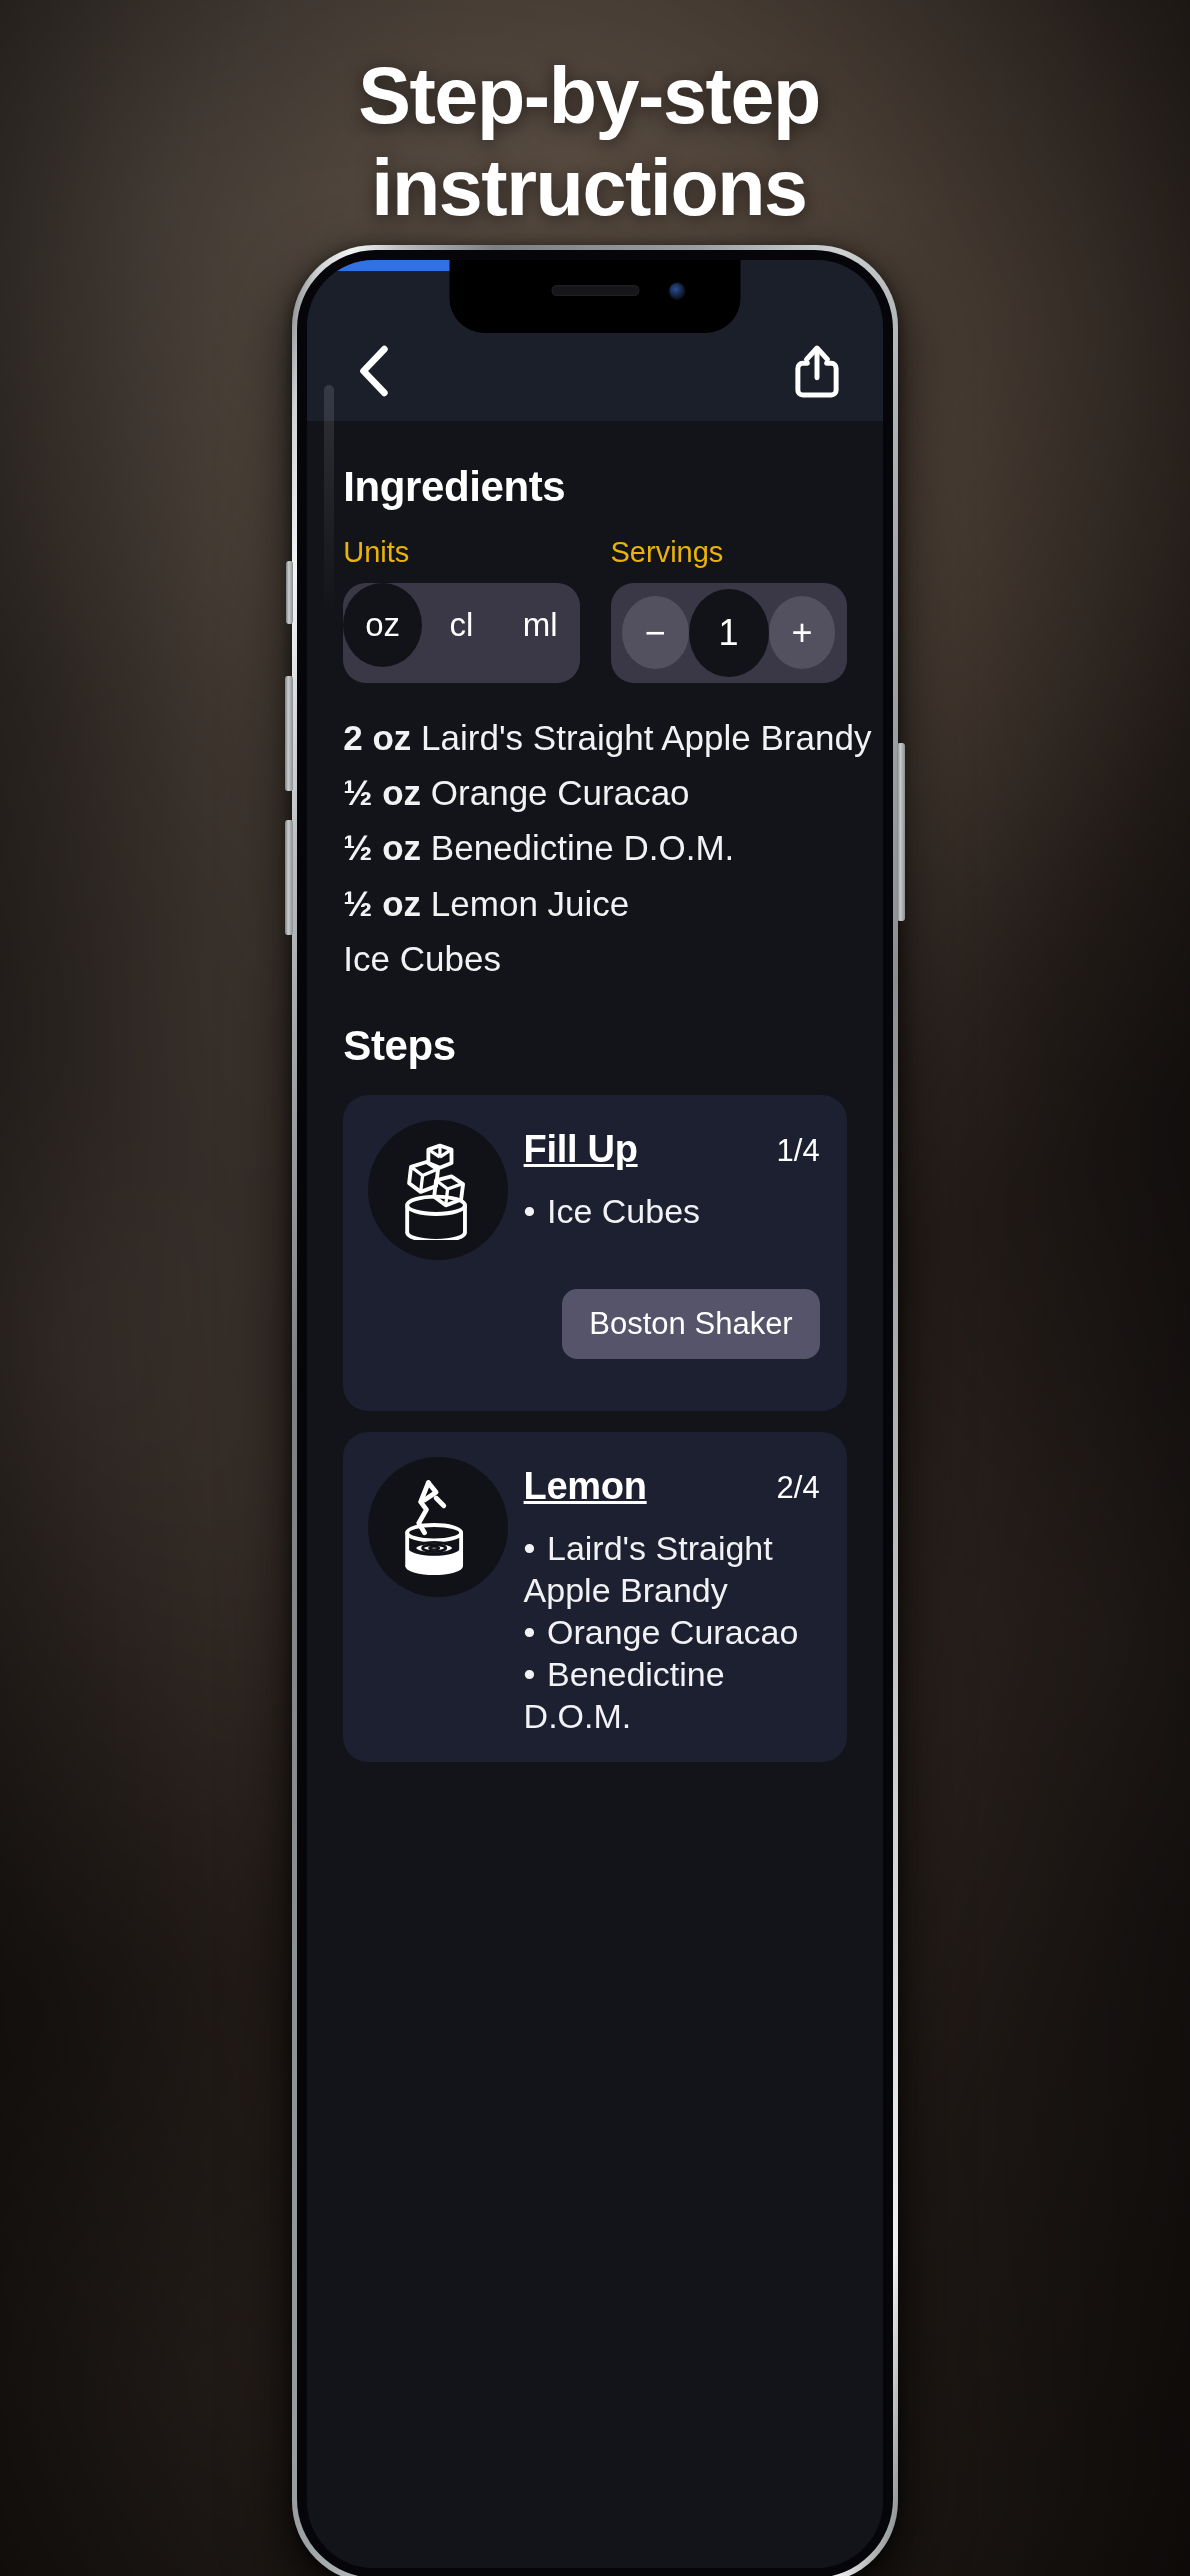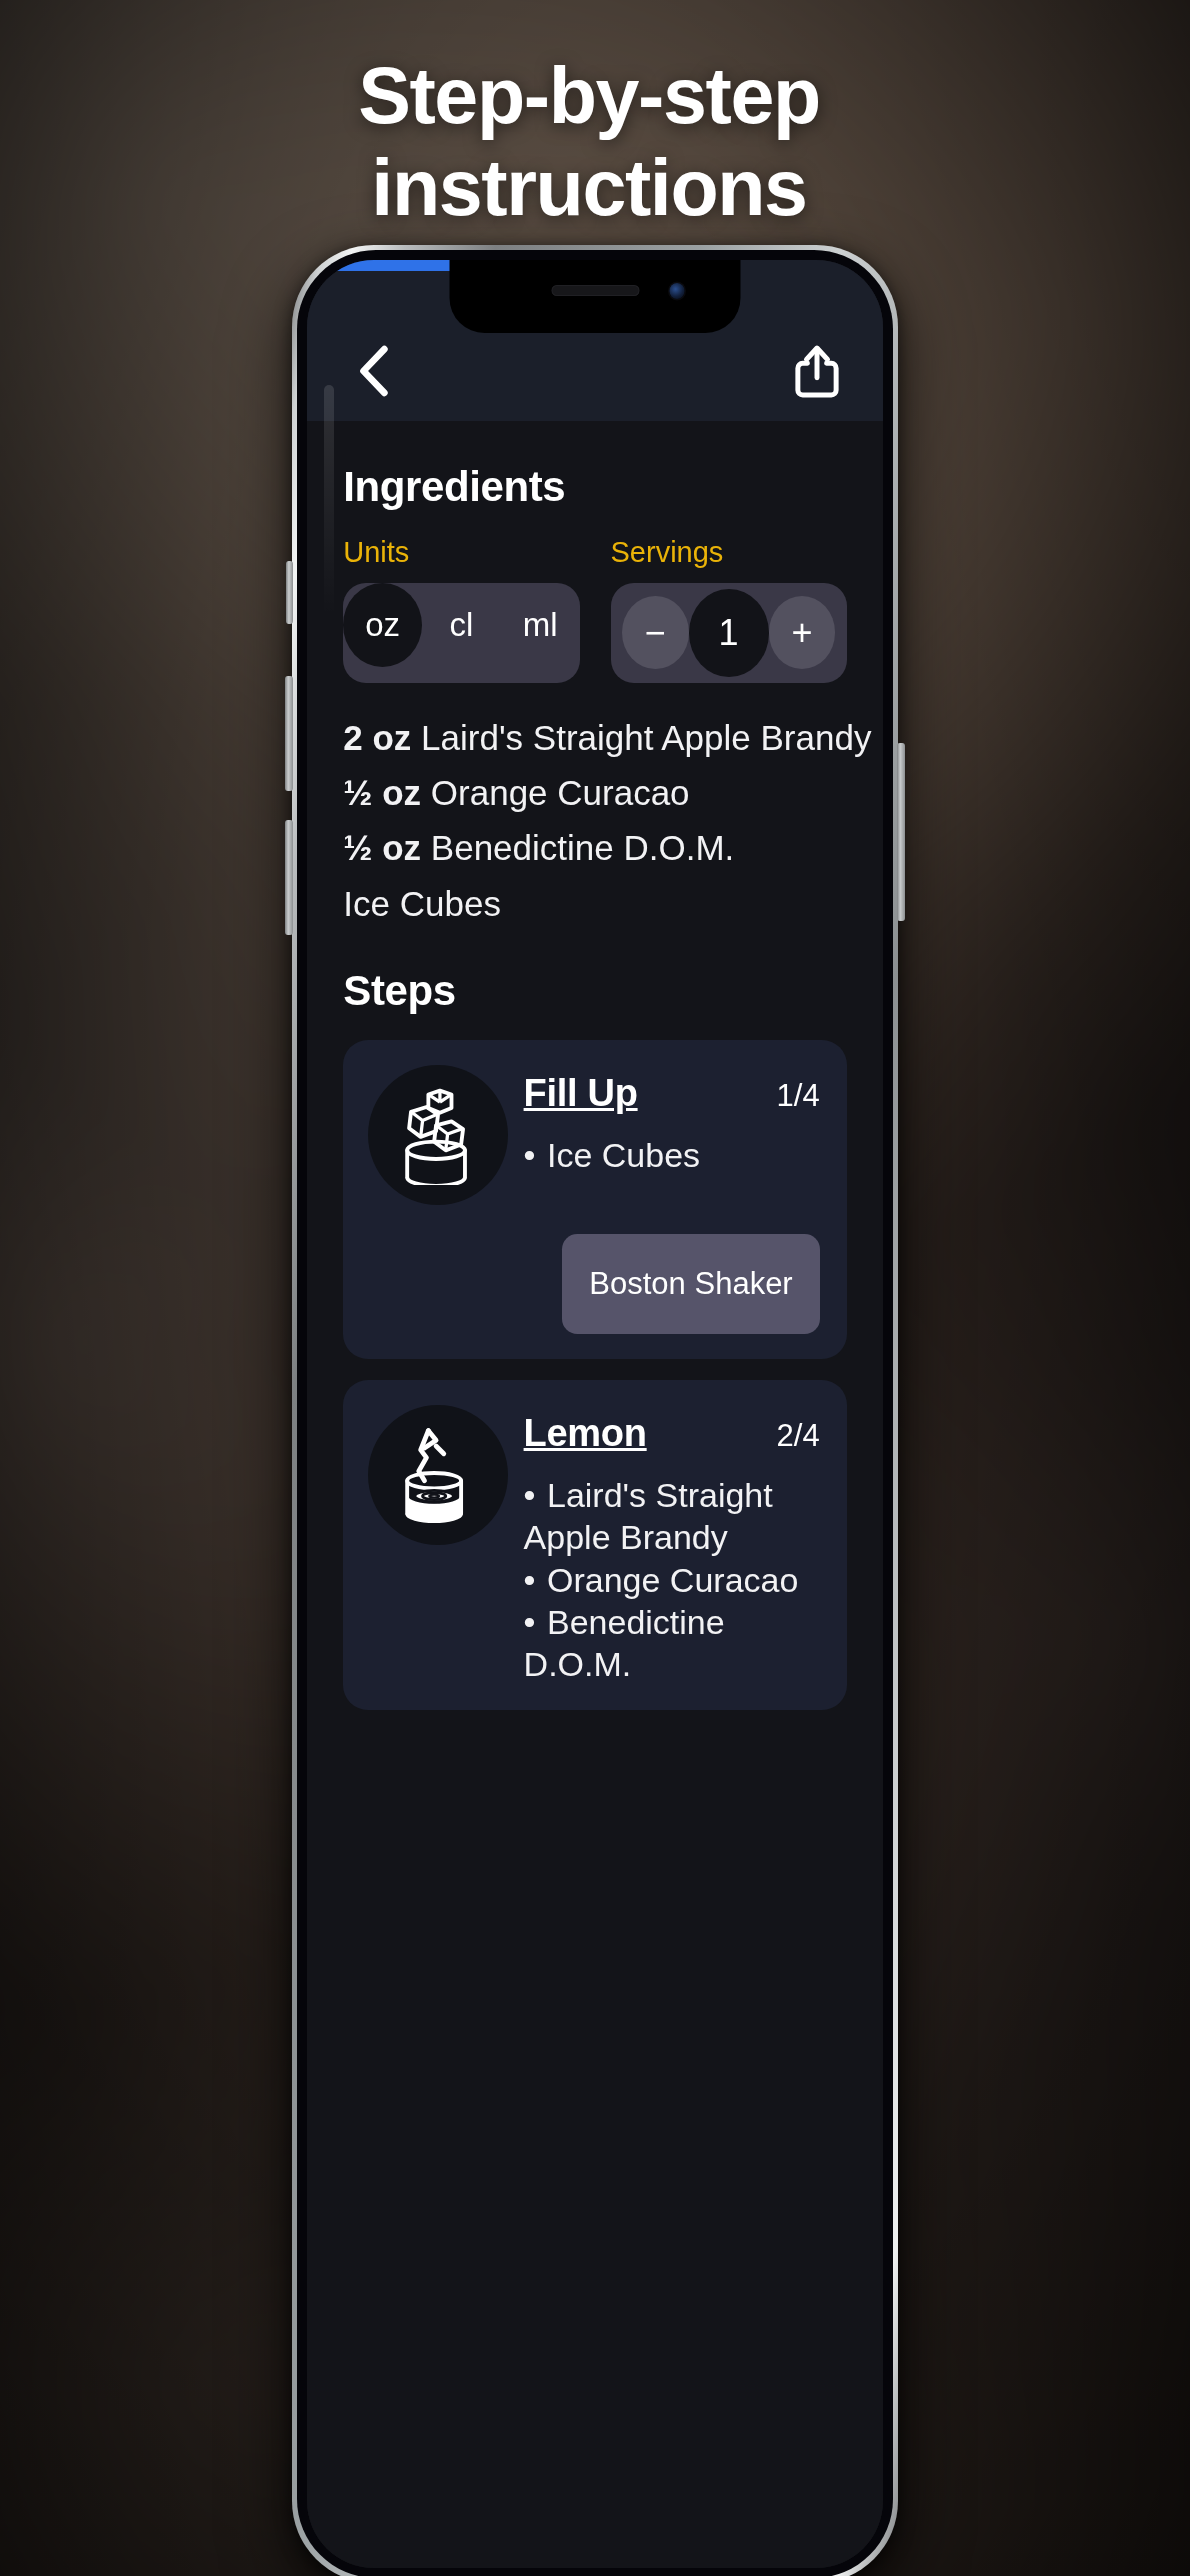--- a/index.html
+++ b/index.html
@@ -169,21 +169,21 @@
   .step-body { flex:1 1 auto; min-width:0; padding-top:7.7px; }
   .step-head { display:flex; align-items:flex-start; justify-content:space-between; }
   .step-name { color:#fff; font-size:38px; font-weight:bold; letter-spacing:-0.3px;text-decoration:underline; }
   .step-count { color:#fff; font-size:31px; padding-top:5.8px; padding-left:13.4px; }
   .step-items { margin-top:19px; }
   .step-li { color:#f2f2f4; font-size:34px; line-height:1.24; }
   .step-li::before { content:"\2022"; margin-right:11.5px; }
   .chip-row { display:flex; justify-content:flex-end; margin-top:29px; }
   .chip {
     background:#56546a; color:#fff; font-size:31px;
-    padding:32px 27px; border-radius:15.3px;margin-left:12px;
+    padding:17px 27px; border-radius:15.3px;margin-left:12px;
   }
 </style>
 </head>
 <body>
 
 <div class="stage">
   <div class="bg"></div>
   <div class="bg-vignette"></div>
 
   <div class="headline">
@@ -251,20 +251,24 @@
               <span class="ing-qty">2 oz</span>
               <span>Laird's Straight Apple Brandy</span>
             </div>
             <div class="ing-row">
               <span class="ing-qty">½ oz</span>
               <span>Orange Curacao</span>
             </div>
             <div class="ing-row">
               <span class="ing-qty">½ oz</span>
               <span>Benedictine D.O.M.</span>
+            </div>
+            <div class="ing-row">
+              <span class="ing-qty">½ oz</span>
+              <span>Lemon Juice</span>
             </div>
             <div class="ing-row">
               <span>Ice Cubes</span>
             </div>
           </div>
 
           <div class="section-title">Steps</div>
 
           <div class="steps-wrap">
 

